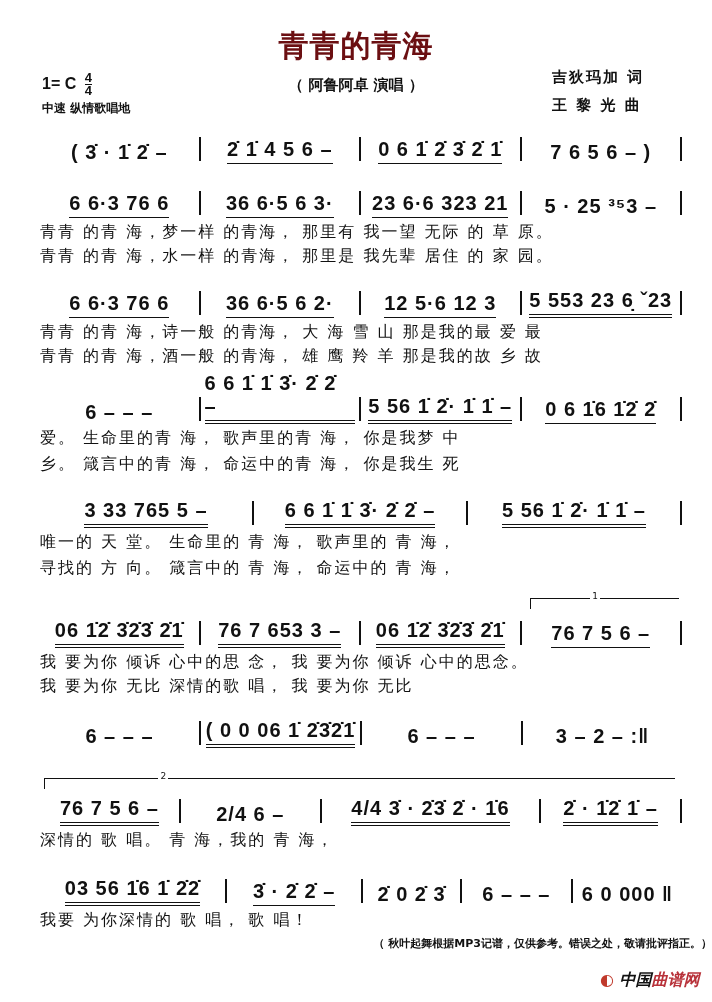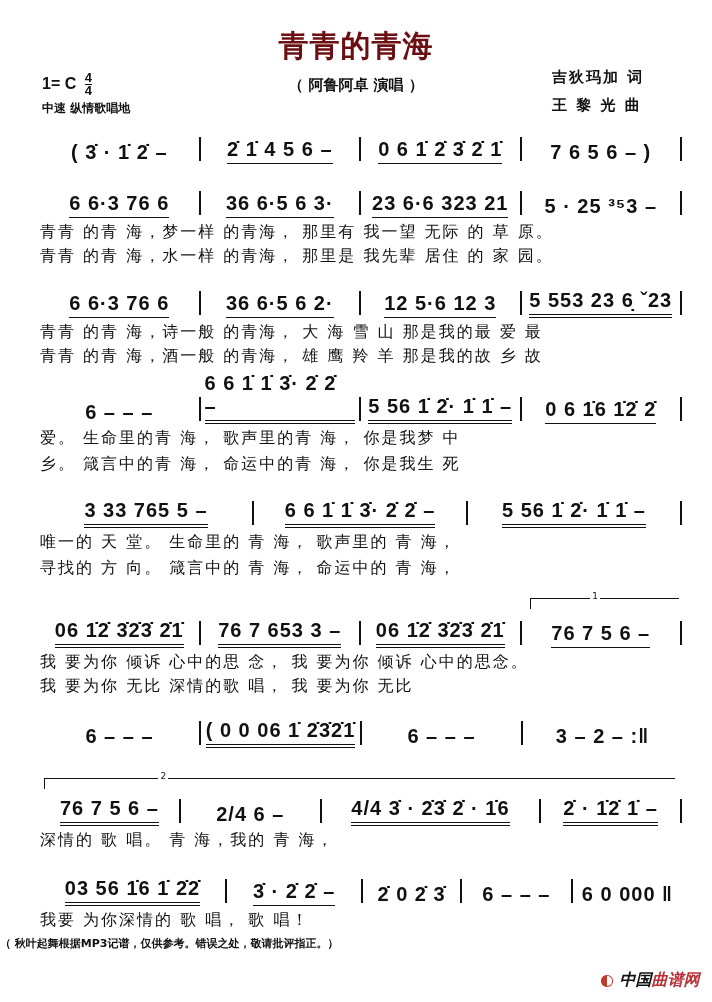--- a/index.html
+++ b/index.html
@@ -15,21 +15,21 @@
   .credit { left:552px; font-size:15px; font-weight:bold; letter-spacing:2px; }
   .line { position:absolute; left:40px; right:30px; height:30px; display:flex; align-items:flex-end; font-family:"Liberation Sans", sans-serif; font-weight:bold; font-size:20px; }
   .measure { flex:1; display:flex; align-items:flex-end; justify-content:space-around; padding:0 4px; }
   .bar { width:2px; height:24px; background:#111; align-self:center; }
   .note { position:relative; letter-spacing:1px; }
   .u1 { border-bottom:1.5px solid #111; padding-bottom:2px; }
   .u2 { border-bottom:4px double #111; padding-bottom:2px; }
   .lyric { position:absolute; left:40px; right:30px; font-size:16px; font-family:"DejaVu Serif", serif; letter-spacing:2px; }
   .volta { position:absolute; height:10px; border-top:1px solid #111; border-left:1px solid #111; font-size:9px; }
   .volta span { position:absolute; top:-8px; left:40%; background:#fff; padding:0 2px; }
-  .note-foot { left:0; width:712px; top:936px; text-align:left; font-size:11px; font-weight:bold; }
+  .note-foot { left:0; width:712px; top:936px; text-align:right; font-size:11px; font-weight:bold; }
   .upload { left:498px; top:1005px; font-size:12px; }
   .logo { left:600px; top:970px; font-size:16px; font-weight:bold; }
   .logo .c { color:#c0392b; }
   .logo .cn { color:#111; font-style:italic; }
   .logo .red { color:#b8323a; font-style:italic; }
 </style>
 </head>
 <body>
 
 <div class="abs title">青青的青海</div>

